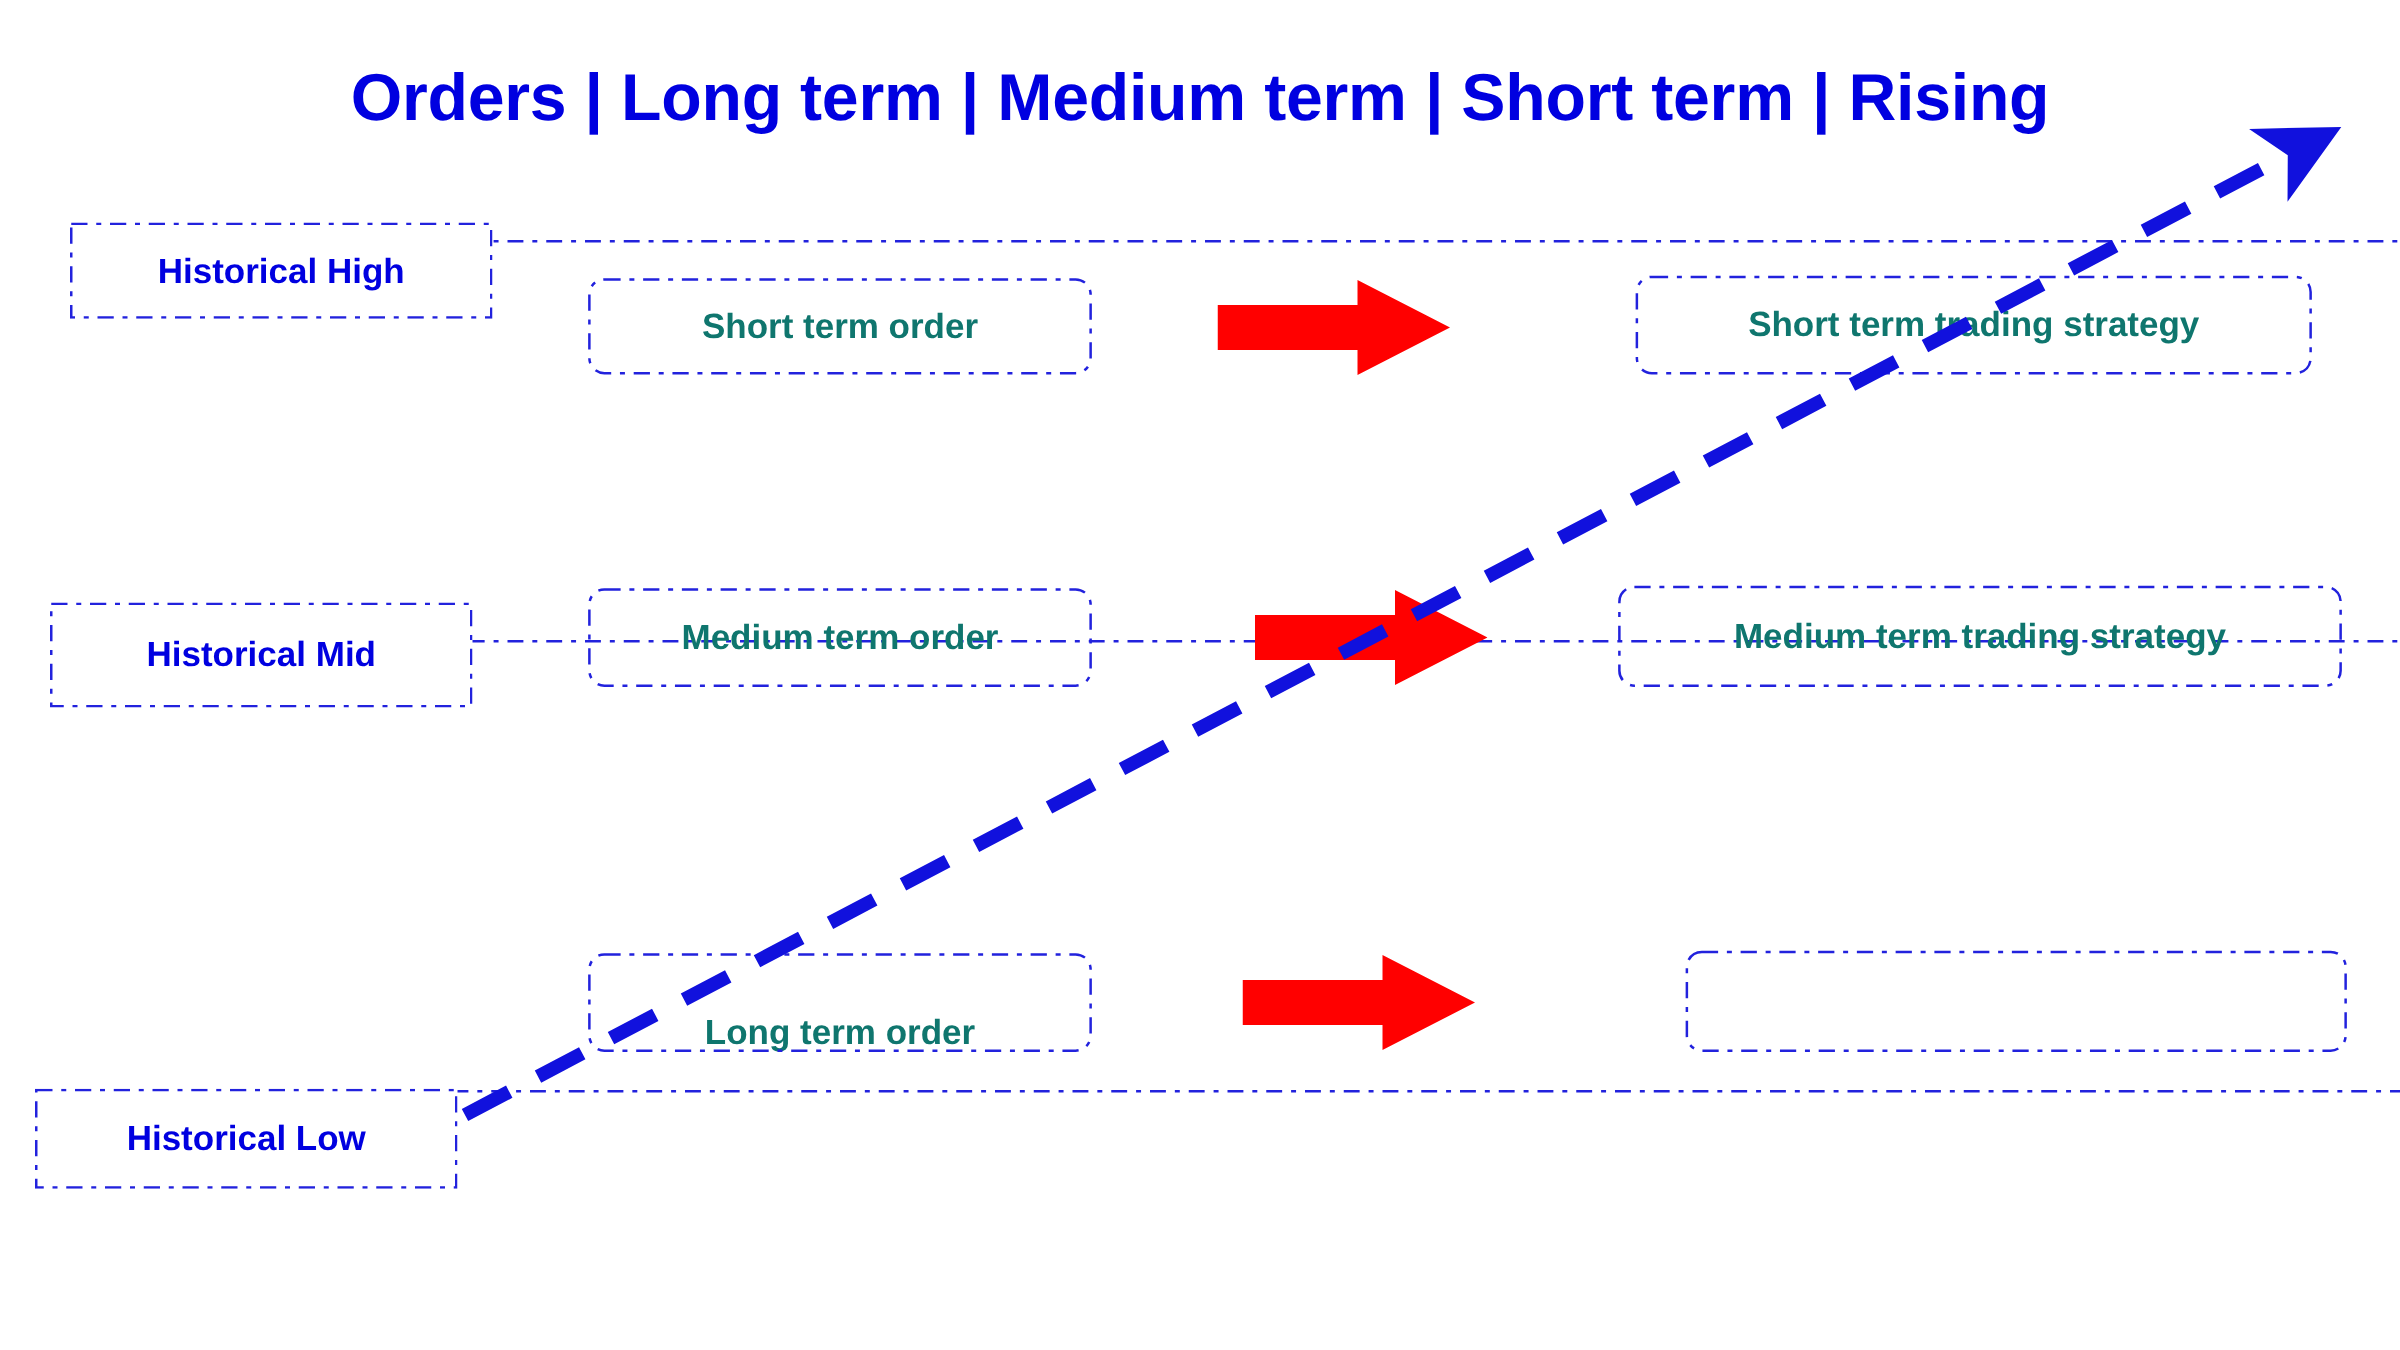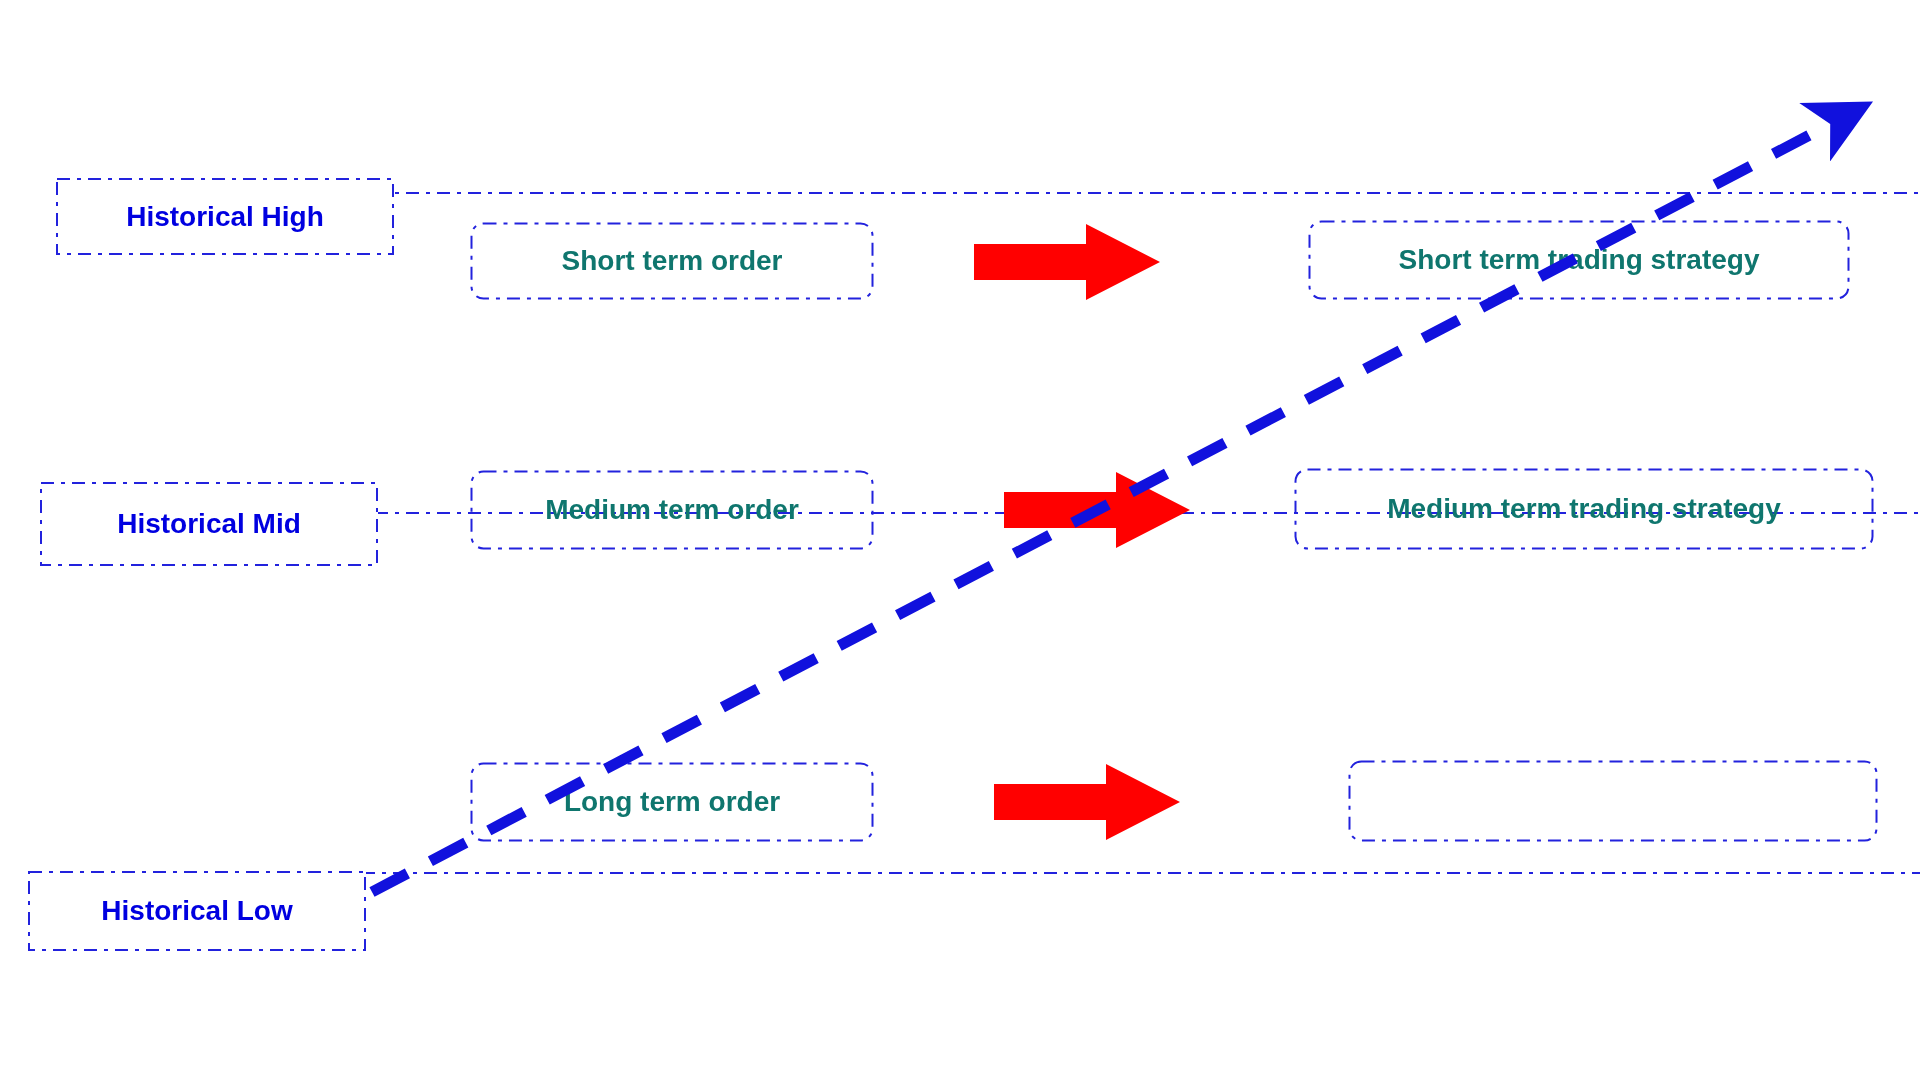--- a/index.html
+++ b/index.html
@@ -101,20 +101,21 @@
     width: 1920px;
     height: 1080px;
     pointer-events: none;
   }
 </style>
 </head>
 <body>
 
 <div id="canvas">
 
+  <div id="title">Orders | Long term | Medium term | Short term | Rising</div>
 
   <div class="level-line" style="left:313px; top:192px; width:1607px;"></div>
 
   <div class="level-line" style="left:313px; top:512px; width:1607px;"></div>
 
   <div class="level-line" style="left:300px; top:872px; width:1620px;"></div>
 
   <div class="level-box" style="left:56px; top:178px; width:338px; height:77px;">
     <div class="dashdot-frame">
       <svg viewBox="0 0 338 77" preserveAspectRatio="none">
@@ -153,21 +154,21 @@
 
   <div class="round-box" style="left:470px; top:470px; width:404px; height:80px;">
     <div class="dashdot-frame">
       <svg viewBox="0 0 404 80" preserveAspectRatio="none">
         <rect x="1.5" y="1.5" width="401" height="77" rx="12" ry="12" fill="none" stroke="#2222DD" stroke-width="2" stroke-dasharray="13 7 4 7"></rect>
       </svg>
     </div>
     <span>Medium term order</span>
   </div>
 
-  <div class="round-box" style="left:470px; top:762px; width:404px; height:80px;">
+  <div class="round-box" style="left:470px; top:762px; width:404px; height:80px;align-items:flex-end;">
     <div class="dashdot-frame">
       <svg viewBox="0 0 404 80" preserveAspectRatio="none">
         <rect x="1.5" y="1.5" width="401" height="77" rx="12" ry="12" fill="none" stroke="#2222DD" stroke-width="2" stroke-dasharray="13 7 4 7"></rect>
       </svg>
     </div>
     <span>Long term order</span>
   </div>
 
   <div class="round-box" style="left:1308px; top:220px; width:542px; height:80px;">
     <div class="dashdot-frame">

